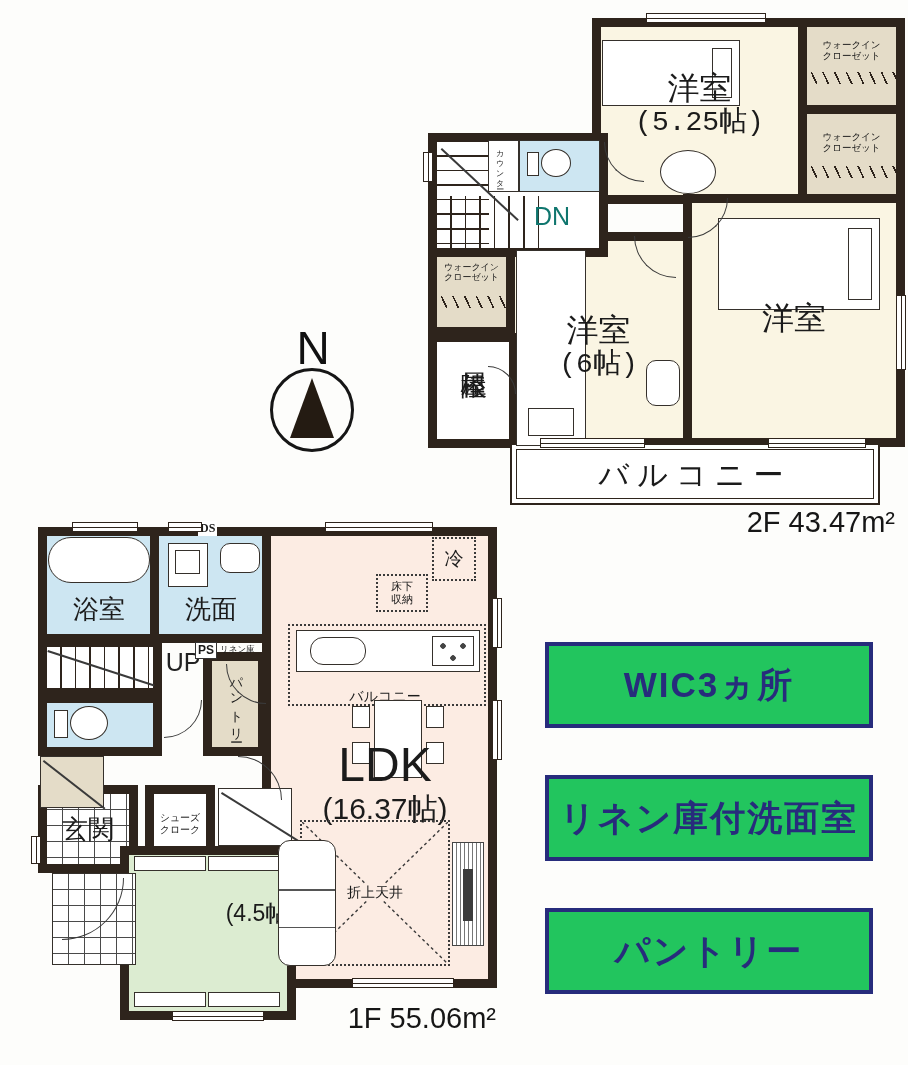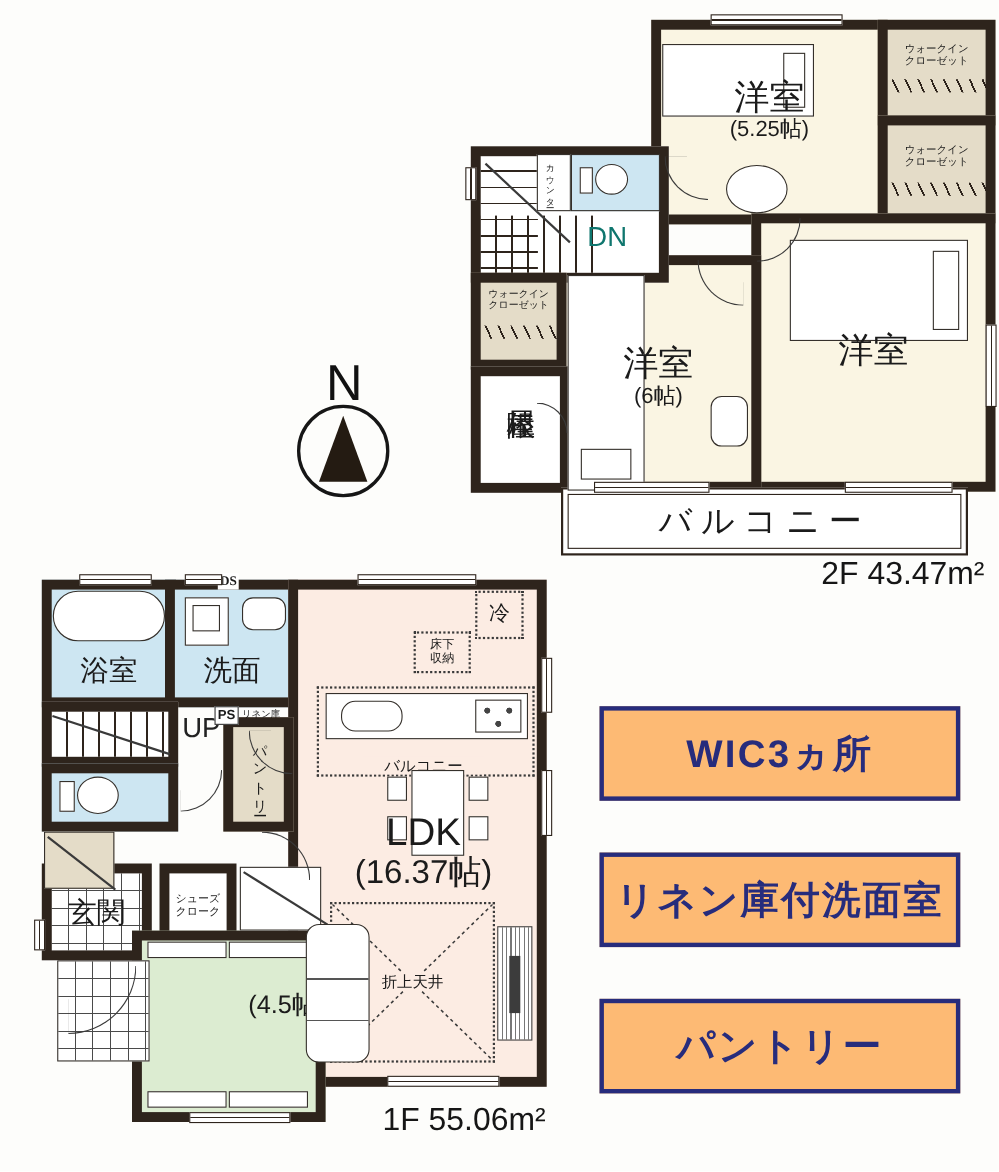--- a/index.html
+++ b/index.html
@@ -26,24 +26,24 @@
   .arc-bl{border-left:1.6px solid #3a3a3a;border-bottom:1.6px solid #3a3a3a;border-radius:0 0 0 100%;}
   .arc-tr{border-top:1.6px solid #3a3a3a;border-right:1.6px solid #3a3a3a;border-radius:0 100% 0 0;}
   .treads-v{background-image:repeating-linear-gradient(to right,transparent 0 13px,var(--wall) 13px 14.6px);}
   .treads-h{background-image:repeating-linear-gradient(to bottom,transparent 0 13px,var(--wall) 13px 14.6px);}
   .slashes{position:absolute;background-image:repeating-linear-gradient(65deg,transparent 0 9px,var(--wall) 9px 10.6px);}
   .tile{background-image:repeating-linear-gradient(to right,transparent 0 15px,#4a4a4a 15px 16px),
                         repeating-linear-gradient(to bottom,transparent 0 15px,#4a4a4a 15px 16px);}
   .diagline{position:absolute;height:1.6px;background:#3a3a3a;transform-origin:0 0;}
   .chip{position:absolute;background:#fff;border:1px solid #333;font-size:12px;font-weight:bold;padding:0 2px;line-height:15px;}
   .feature-box{position:absolute;box-sizing:border-box;width:328px;height:86px;border:4px solid var(--navy);
-               background:#fdba74;display:flex;align-items:center;justify-content:center;}
+               background:#22c55e;display:flex;align-items:center;justify-content:center;}
   .feature-box span{color:var(--navy);font-size:35px;font-weight:bold;letter-spacing:2px;}
   .area-lbl{position:absolute;text-align:right;font-size:29px;color:#161616;}
-  .name1{font-size:32px;} .name2{font-size:20px;}
+  .name1{font-size:32px;} .name2{font-size:28px;font-family:Liberation Mono, monospace;}
 </style>
 </head>
 <body>
 
 <div class="canvas">
 
   <div>
     <div class="room cream" style="left:592px;top:18px;width:215px;height:186px;"></div>
     <div class="room beige" style="left:798px;top:18px;width:107px;height:96px;"></div>
     <div class="room beige" style="left:798px;top:105px;width:107px;height:98px;"></div>
@@ -174,21 +174,21 @@
     <div class="thin" style="left:296px;top:630px;width:184px;height:42px;"></div>
     <div class="thin" style="left:310px;top:637px;width:56px;height:28px;border-radius:13px;"></div>
     <div class="thin" style="left:432px;top:636px;width:42px;height:30px;background-image:radial-gradient(circle at 10px 9px,#444 2.5px,transparent 3px),radial-gradient(circle at 30px 9px,#444 2.5px,transparent 3px),radial-gradient(circle at 20px 21px,#444 2.5px,transparent 3px);"></div>
     <div class="lbl" style="left:330px;top:688px;width:110px;font-size:14px;background:var(--pink);">バルコニー</div>
     <div class="thin" style="left:374px;top:700px;width:48px;height:78px;"></div>
     <div class="thin" style="left:352px;top:706px;width:18px;height:22px;"></div>
     <div class="thin" style="left:352px;top:742px;width:18px;height:22px;"></div>
     <div class="thin" style="left:426px;top:706px;width:18px;height:22px;"></div>
     <div class="thin" style="left:426px;top:742px;width:18px;height:22px;"></div>
     <div class="lbl" style="left:280px;top:737px;width:210px;">
-      <div style="font-size:35px;">LDK</div>
+      <div style="font-size:48px;">LDK</div>
       <div style="font-size:30px;">(16.37帖)</div>
     </div>
     <div class="dotted" style="left:300px;top:820px;width:150px;height:146px;">
       <svg width="146" height="142" style="position:absolute;left:0;top:0;">
         <line x1="0" y1="0" x2="146" y2="142" stroke="#3a3a3a" stroke-width="1.4" stroke-dasharray="3 3"></line>
         <line x1="146" y1="0" x2="0" y2="142" stroke="#3a3a3a" stroke-width="1.4" stroke-dasharray="3 3"></line>
       </svg>
     </div>
     <div class="lbl" style="left:332px;top:884px;width:86px;font-size:14px;background:var(--pink);">折上天井</div>
     <div class="thin" style="left:278px;top:840px;width:58px;height:126px;border-radius:12px;background-image:linear-gradient(to bottom,transparent 48px,#555 48px,#555 49.5px,transparent 49.5px,transparent 86px,#555 86px,#555 87.5px,transparent 87.5px);"></div>

